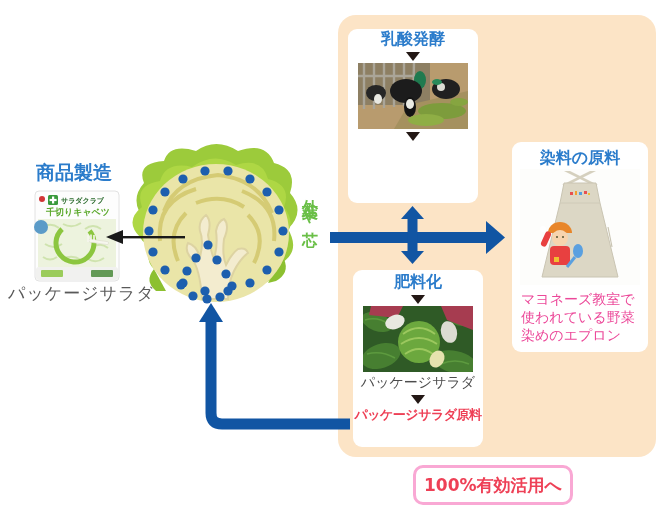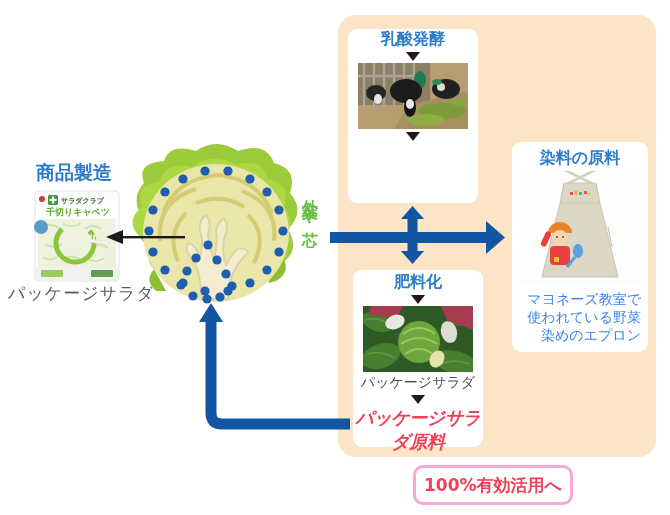--- a/index.html
+++ b/index.html
@@ -25,22 +25,22 @@
 
   
   .card { background:#ffffff; border-radius:9px; text-align:center; }
   .card-ferment { left:348px; top:29px;  width:130px; height:174px; }
   .card-fert    { left:353px; top:270px; width:130px; height:177px; padding-top:2px; }
   .card-dye     { left:512px; top:123px; width:136px; height:210px; padding-top:6px;margin-top:19px; }
 
   .card-title { font-size:16px; font-weight:700; color:#2b7ccb; line-height:1.25; }
   .card-caption { font-size:14px; color:#4d4d4d; line-height:1.25; }
   .card-result { font-size:15px; font-weight:600; color:#ee4056; }
-  .card-result.small { font-size:18px; letter-spacing:-0.5px;font-style:italic; }
-  .dye-caption { font-size:14px; color:#3b82f6; text-align:right; padding:3px 7px 0 9px; line-height:1.3; }
+  .card-result.small { font-size:13px; letter-spacing:-0.5px; }
+  .dye-caption { font-size:14px; color:#ec4899; text-align:left; padding:3px 7px 0 9px; line-height:1.3; }
 
   .tri-down {
     width:0; height:0; margin:3px auto 2px auto;
     border-left:7px solid transparent; border-right:7px solid transparent;
     border-top:9px solid #231815;
   }
   .photo { display:block; margin:1px auto 2px auto; }
 
   
   .footer-pill {

